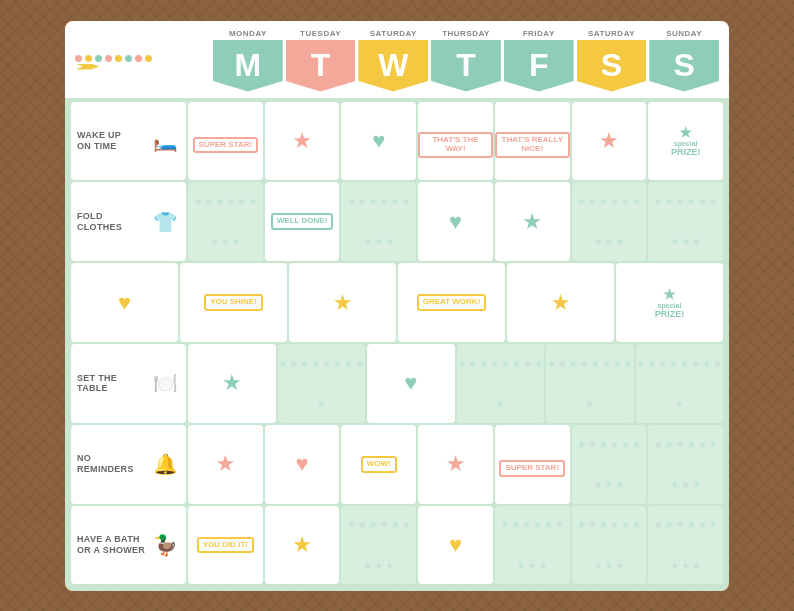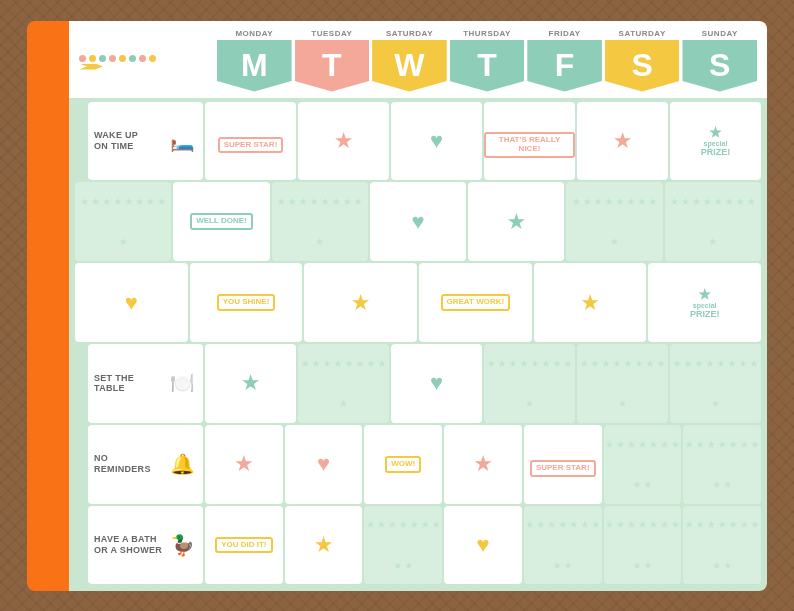--- a/index.html
+++ b/index.html
@@ -9,28 +9,27 @@
       background-color: #8B6340;
       background-image: 
         repeating-linear-gradient(45deg, rgba(0,0,0,0.05) 0px, rgba(0,0,0,0.05) 2px, transparent 2px, transparent 10px),
         repeating-linear-gradient(-45deg, rgba(0,0,0,0.05) 0px, rgba(0,0,0,0.05) 2px, transparent 2px, transparent 10px);
       display: flex;
       align-items: center;
       justify-content: center;
       font-family: Arial, sans-serif;
     }
     .chart-container {
-      width: 740px;
+      width: 664px;
       height: 570px;
       background: #f97316;
       border-radius: 8px;
       overflow: hidden;
       display: flex;
       flex-direction: column;
-      padding-left: 42px;
     }
     .header {
       display: flex;
       align-items: center;
       background: white;
       padding: 8px 10px 4px 10px;
       gap: 8px;
     }
     .name-section {
       display: flex;
@@ -113,21 +112,20 @@
     .task-cell {
       background: white;
       border-radius: 4px;
       min-width: 115px;
       width: 115px;
       display: flex;
       align-items: center;
       justify-content: space-between;
       padding: 4px 6px;
       gap: 4px;
-      margin-left: 13px;
     }
     .task-text {
       font-size: 9px;
       font-weight: bold;
       color: #666;
       text-transform: uppercase;
       line-height: 1.2;
       text-align: left;
       letter-spacing: 0.3px;
     }
@@ -272,39 +270,48 @@
             <span class="star-pink">★</span>
           </div>
         </div>
         <div class="day-cell white-bg" style="position: relative;">
           <div class="cell-content">
             <span class="heart-mint">♥</span>
           </div>
         </div>
         <div class="day-cell white-bg" style="position: relative;">
           <div class="cell-content">
+            <div class="badge badge-pink">THAT'S THE WAY!</div>
+          </div>
+        </div>
+        <div class="day-cell white-bg" style="position: relative;">
+          <div class="cell-content">
             <div class="badge badge-pink">THAT'S REALLY NICE!</div>
           </div>
         </div>
         <div class="day-cell white-bg" style="position: relative;">
           <div class="cell-content">
             <span class="star-pink">★</span>
           </div>
         </div>
         <div class="day-cell white-bg" style="position: relative;">
           <div class="cell-content">
             <div class="special-prize">
       <span class="star-icon">★</span>
       <span>special</span>
       <span style="font-size:9px;font-weight:900;color:#8ECDB8">PRIZE!</span>
     </div>
           </div>
         </div>
       </div>
       <div class="grid-row">
+        <div class="task-cell">
+    <div class="task-text">FOLD<br>CLOTHES</div>
+    <div class="task-icon">👕</div>
+  </div>
         <div class="day-cell" style="position: relative;">
           <div class="bg-stars">
     <span class="bg-star">★</span>
             <span class="bg-star">★</span>
             <span class="bg-star">★</span>
             <span class="bg-star">★</span>
             <span class="bg-star">★</span>
             <span class="bg-star">★</span>
             <span class="bg-star">★</span>
             <span class="bg-star">★</span>

